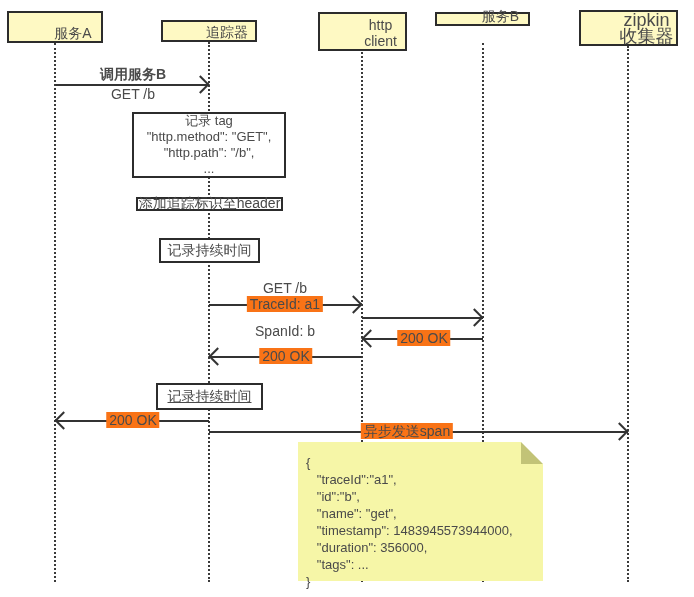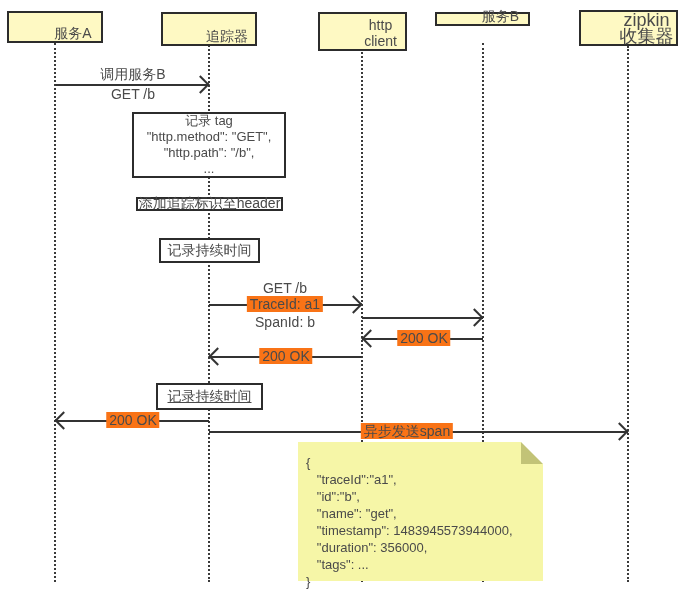--- a/index.html
+++ b/index.html
@@ -58,30 +58,30 @@
 
   <div class="lifeline" style="left:54px;  top:43px; height:539px;"></div>
   <div class="lifeline" style="left:208px; top:42px; height:540px;"></div>
   <div class="lifeline" style="left:361px; top:43px; height:539px;"></div>
   <div class="lifeline" style="left:482px; top:43px; height:539px;"></div>
   <div class="lifeline" style="left:627px; top:46px; height:536px;"></div>
 
   <div class="msg" style="left:55px; top:85px; width:154px;">
     <i class="line"></i>
     <i class="head-r"></i>
-    <span class="lbl" style="left:78px; top:-19px;">调用服务B</span>
+    <span class="lbl" style="left:78px; top:-19px;font-weight:bold;">调用服务B</span>
     <span class="lbl" style="left:78px; top:1px;">GET /b</span>
   </div>
 
   <div class="msg" style="left:209px; top:305px; width:153px;">
     <i class="line"></i>
     <i class="head-r"></i>
     <span class="lbl" style="left:76px; top:-25px;">GET /b</span>
     <span class="lbl on" style="left:76px;">TraceId: a1</span>
-    <span class="lbl" style="left:76px; top:9px;">SpanId: b</span>
+    <span class="lbl" style="left:76px; top:18px;">SpanId: b</span>
   </div>
 
   <div class="msg" style="left:362px; top:318px; width:121px;">
     <i class="line"></i>
     <i class="head-r"></i>
   </div>
 
   <div class="msg" style="left:362px; top:339px; width:121px;">
     <i class="line"></i>
     <i class="head-l"></i>
@@ -121,21 +121,21 @@
     <div>记录持续时间</div>
   </div>
 
   <div class="activity" style="left:156px; top:383px; width:107px; height:27px;text-decoration:underline;">
     <div>记录持续时间</div>
   </div>
 
   <div class="participant" style="left:7px; top:11px; width:96px; height:32px;">
     <span class="plabel">服务A</span>
   </div>
-  <div class="participant" style="left:161px; top:12px; width:96px; height:34px;">
+  <div class="participant" style="left:161px; top:20px; width:96px; height:22px;">
     <span class="plabel">追踪器</span>
   </div>
   <div class="participant" style="left:318px; top:12px; width:89px; height:39px;">
     <span class="plabel">http client</span>
   </div>
   <div class="participant" style="left:435px; top:12px; width:95px; height:14px;">
     <span class="plabel">服务B</span>
   </div>
   <div class="participant" style="left:579px; top:10px; width:99px; height:36px; font-size:18px;">
     <span class="plabel">zipkin

